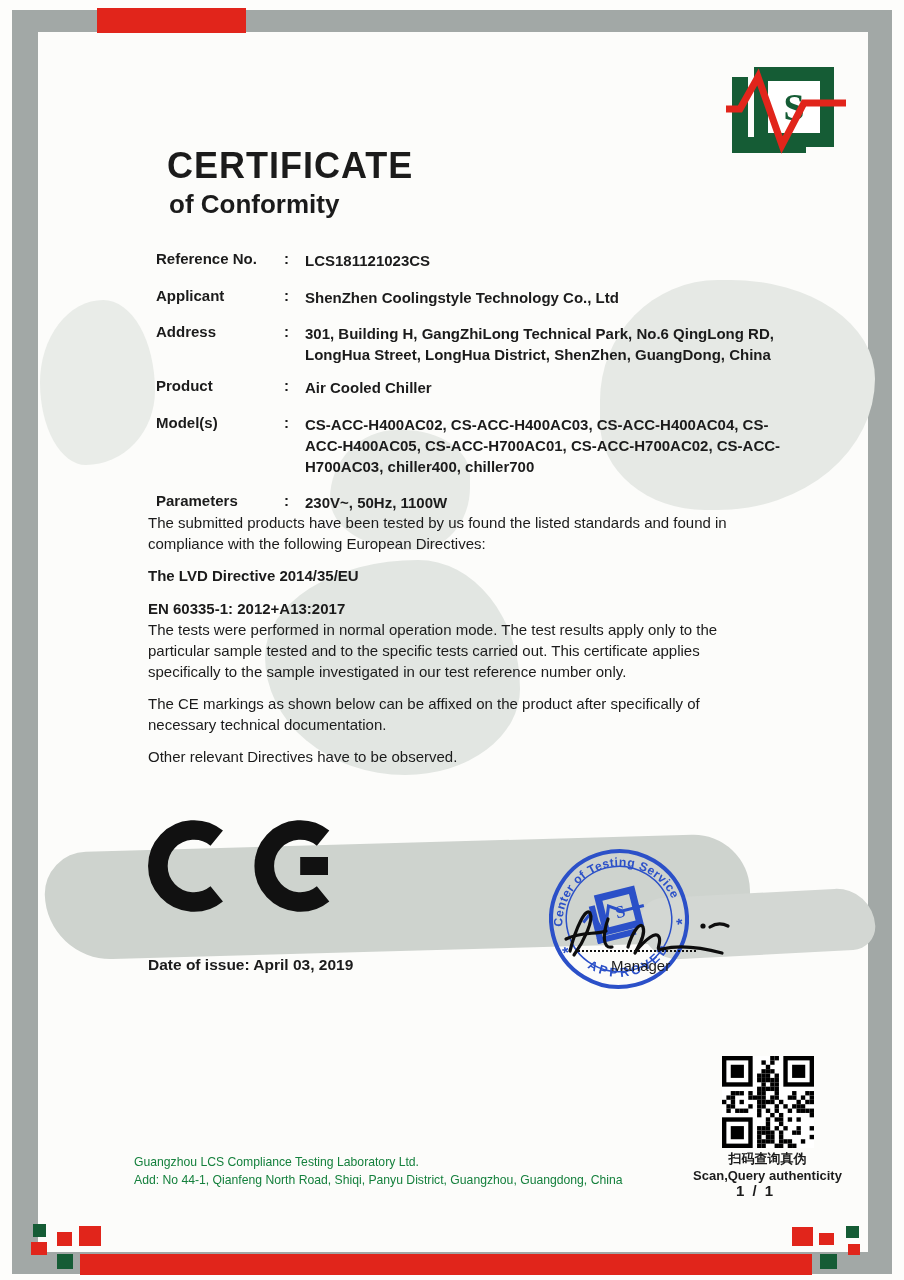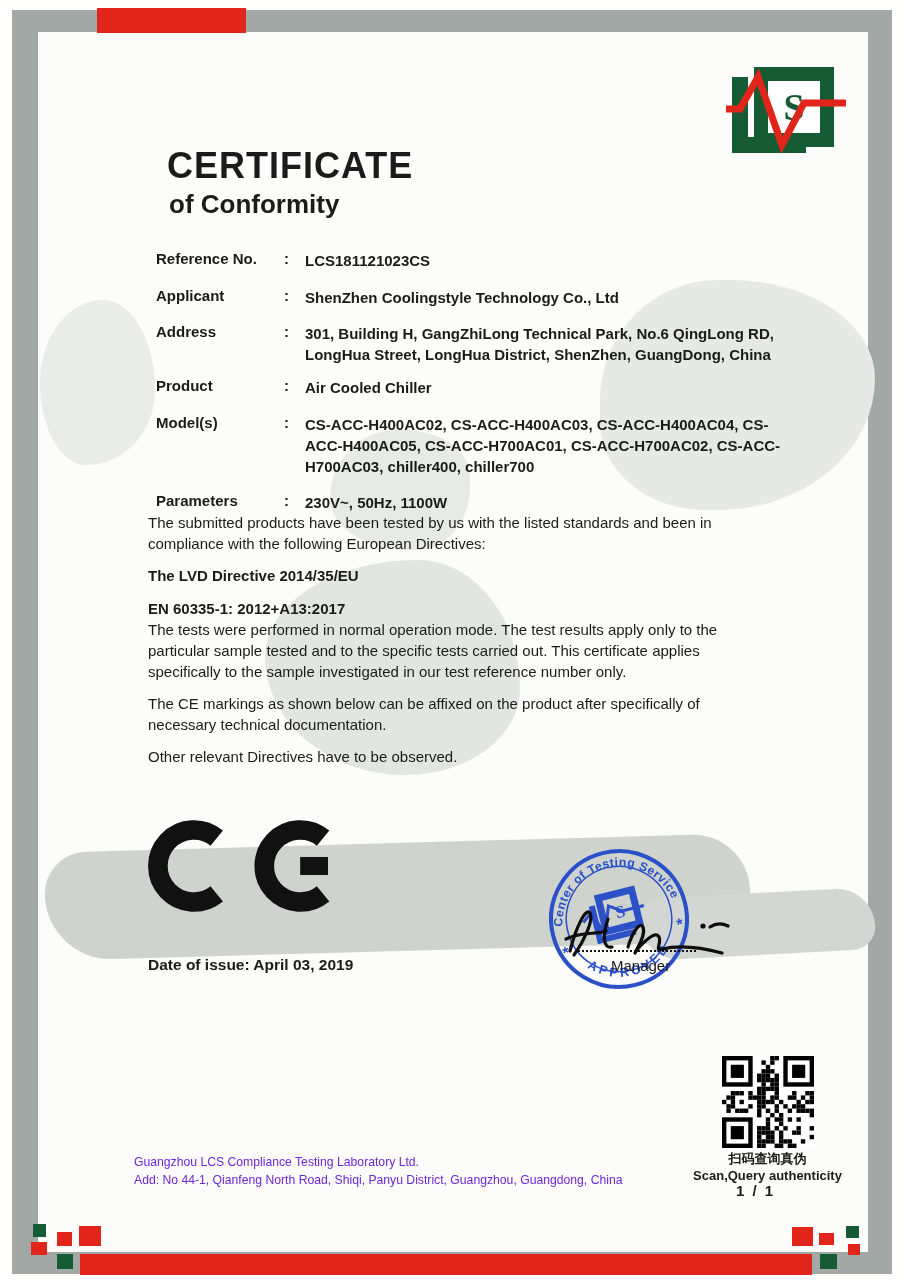--- a/index.html
+++ b/index.html
@@ -62,21 +62,21 @@
   #manager { left:611px; top:957px; font-size:15px; z-index:8; }
 
   
   #qrblock { left:690px; top:1056px; width:155px; text-align:center; z-index:7; }
   #qrblock svg { display:block; margin:0 auto; }
   .qr-cap { font-size:13px; font-weight:700; line-height:17px; margin-top:2px; }
 
   #pagenum { left:736px; top:1182px; font-size:15px; font-weight:700; letter-spacing:2px; }
 
   
-  #footer { left:134px; top:1153px; font-size:12.2px; line-height:18px; color:#6d28d9; }
+  #footer { left:134px; top:1153px; font-size:12.2px; line-height:18px; color:#15803d; }
 </style>
 </head>
 <body>
 
 <div id="page">
 
   <div id="frame" class="abs"></div>
 
   <div class="abs map b1"></div>
   <div class="abs map b2"></div>
@@ -143,21 +143,21 @@
 H700AC03, chiller400, chiller700</span>
     </div>
     <div class="frow" style="top:242px;">
       <span class="lab">Parameters</span>
       <span class="col">:</span>
       <span class="val">230V~, 50Hz, 1100W</span>
     </div>
   </div>
 
   <div id="bodytext" class="abs content">
-    <p>The submitted products have been tested by us with the listed standards and been in
+    <p>The submitted products have been tested by us found the listed standards and found in
 compliance with the following European Directives:</p>
     <p class="bold" style="margin-bottom:12px;">The LVD Directive 2014/35/EU</p>
     <p class="bold" style="margin-bottom:0;">EN 60335-1: 2012+A13:2017</p>
     <p>The tests were performed in normal operation mode. The test results apply only to the
 particular sample tested and to the specific tests carried out. This certificate applies
 specifically to the sample investigated in our test reference number only.</p>
     <p>The CE markings as shown below can be affixed on the product after specifically of
 necessary technical documentation.</p>
     <p>Other relevant Directives have to be observed.</p>
   </div>

